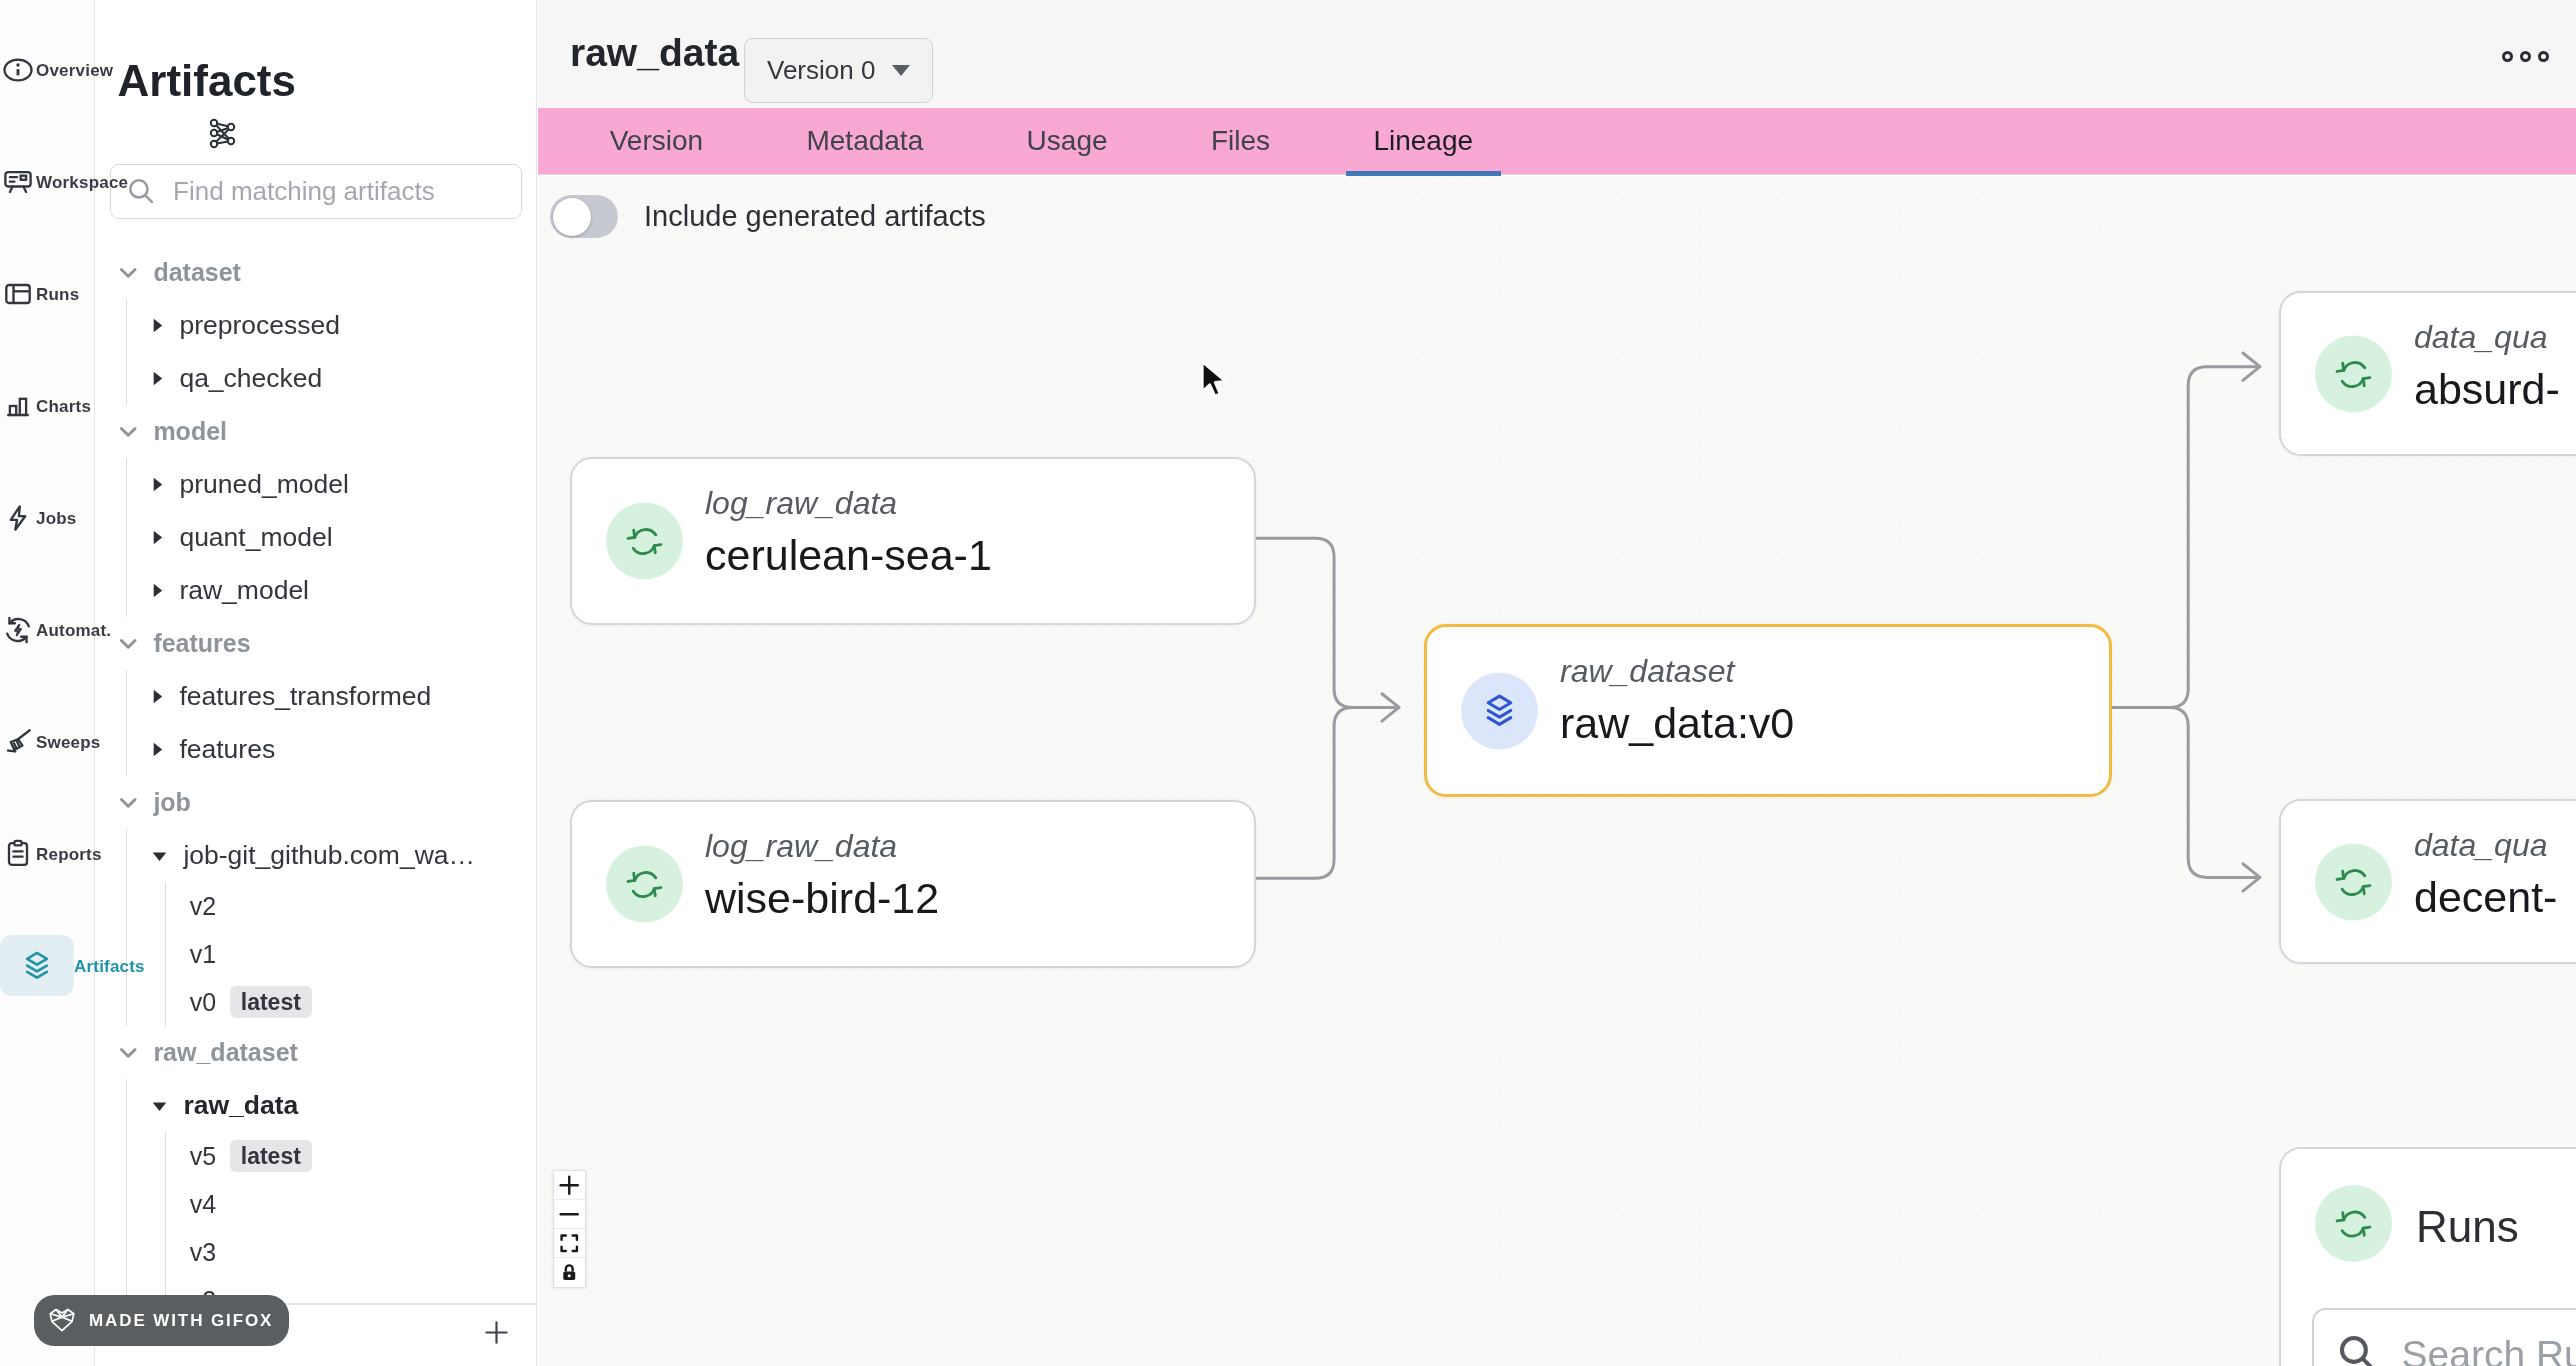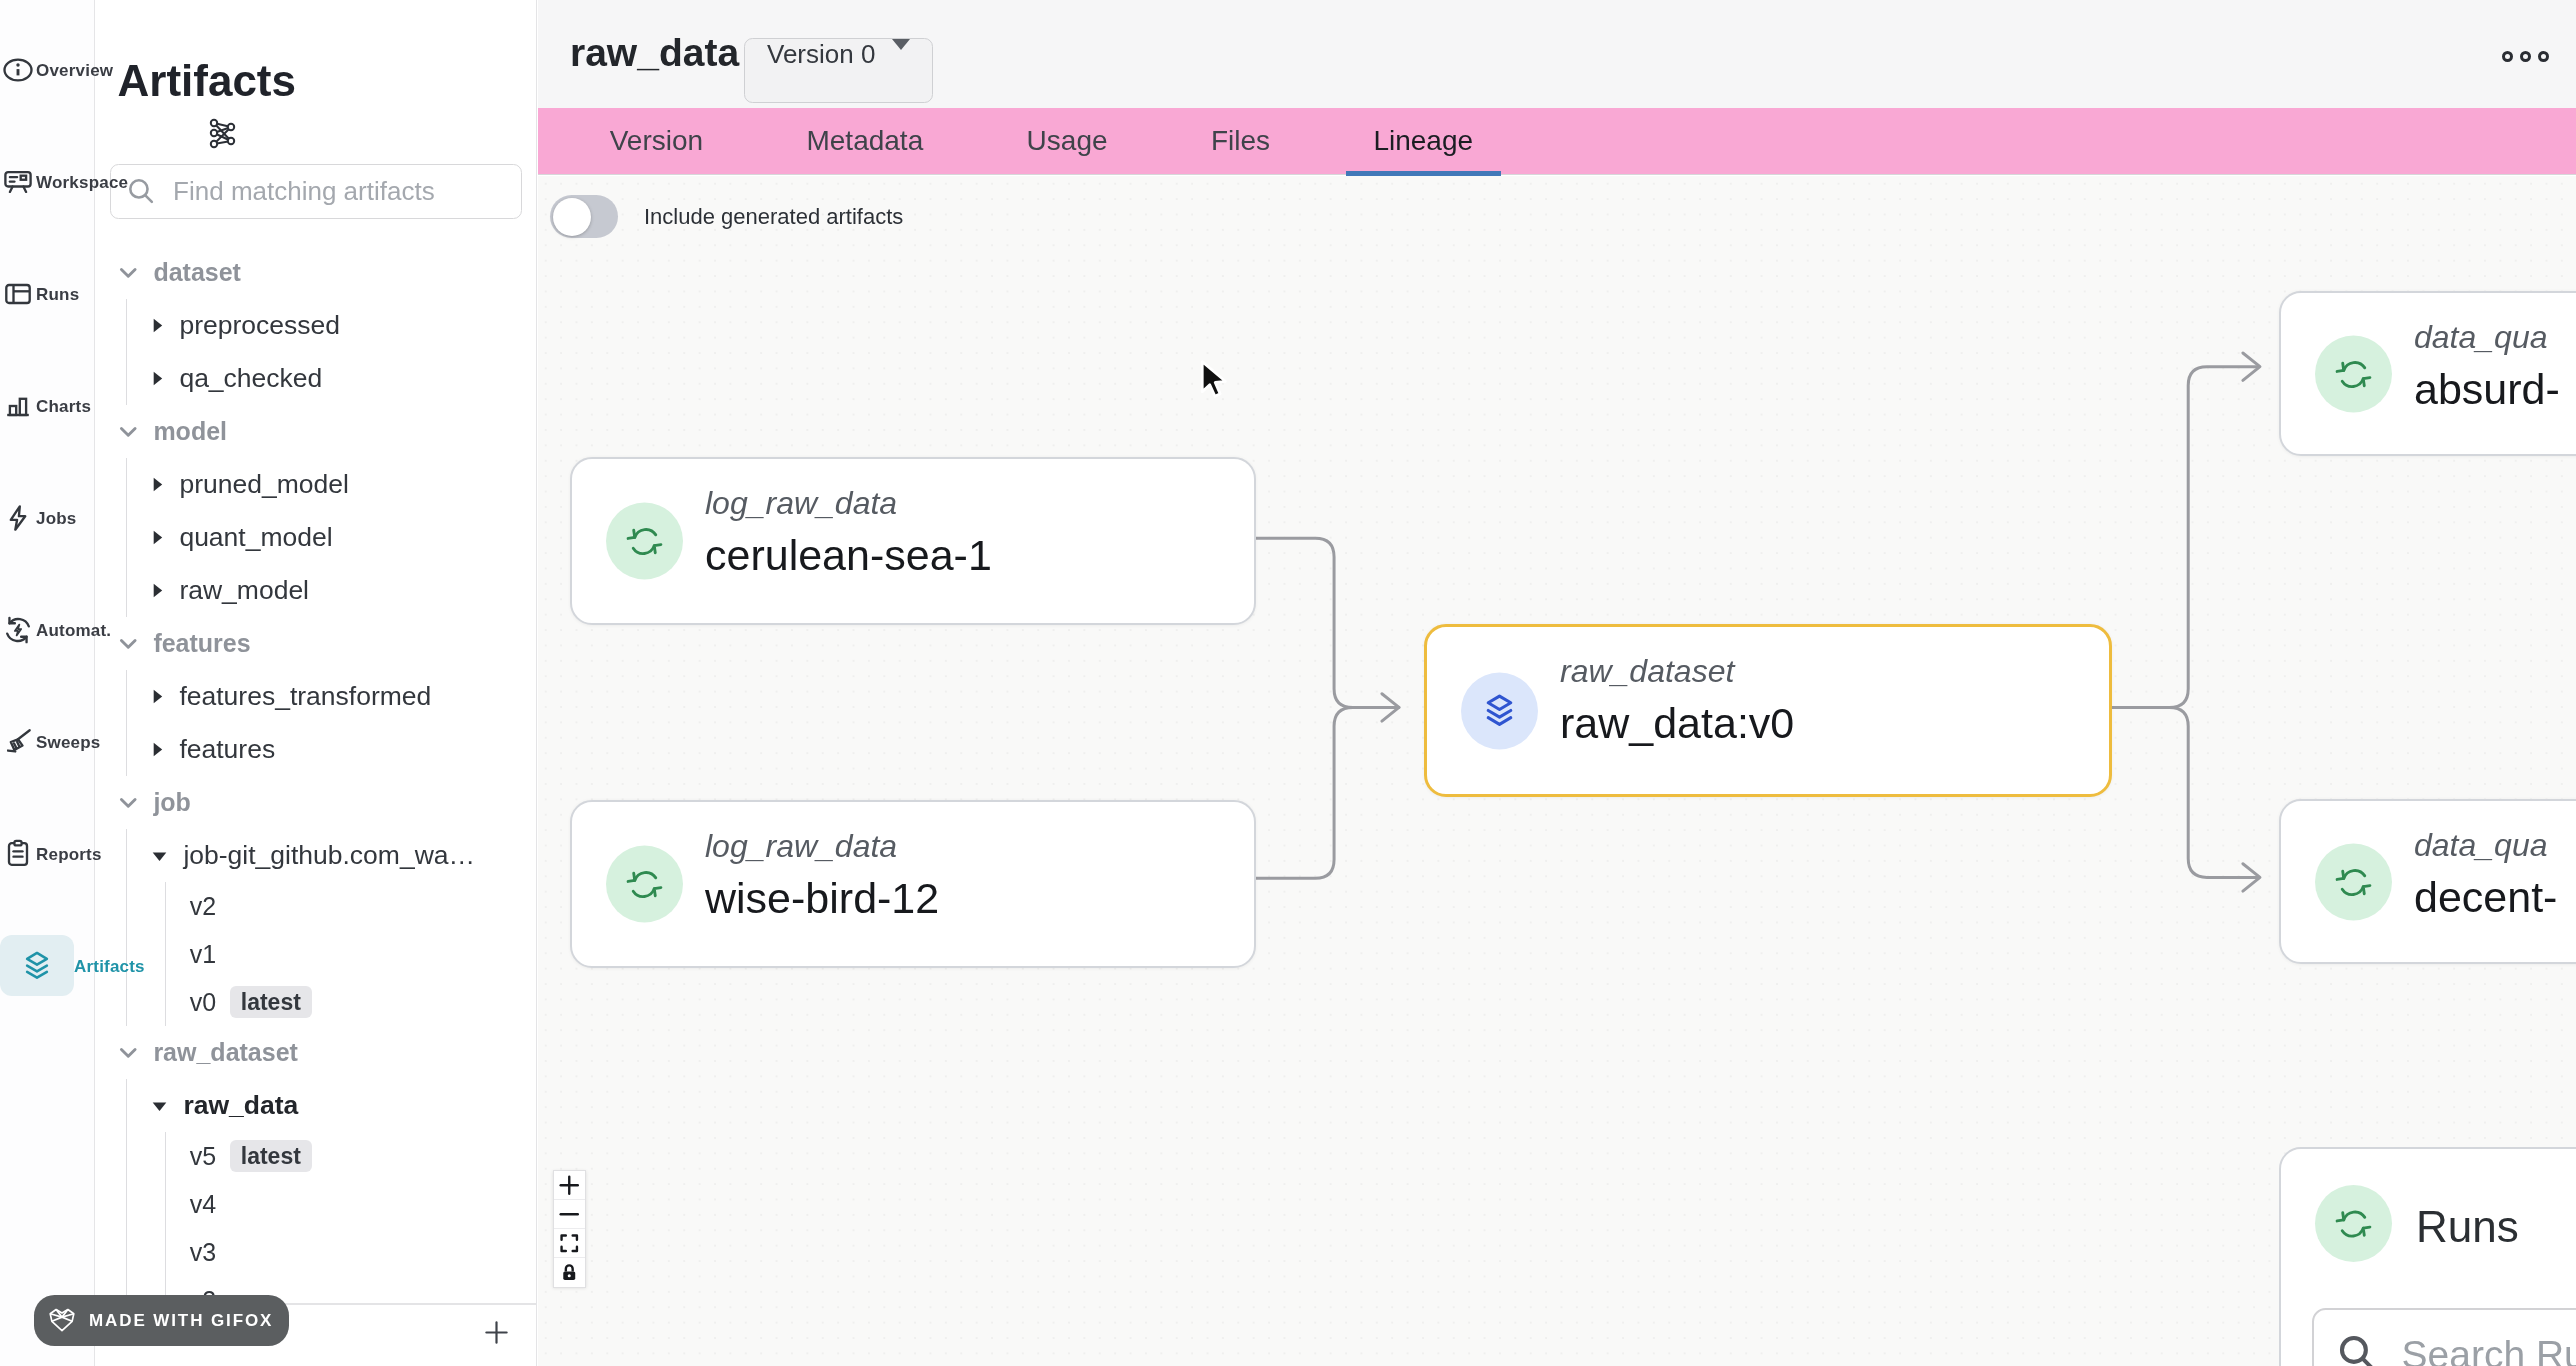--- a/index.html
+++ b/index.html
@@ -36,21 +36,21 @@
   .trow.ver{height:48px;gap:13.7px;font-size:25px;color:#33373d;}
   .tchildren{margin-left:8.5px;border-left:1.7px solid #dddde0;padding-left:24px;}
   .tversions{margin-left:13.7px;border-left:1.7px solid #dddde0;padding-left:24px;}
   .badge{background:#e6e6e9;border-radius:6px;padding:2.6px 11px;font-size:23px;font-weight:600;color:#33373d;}
   .sb-divider{position:absolute;left:0;right:0;top:1303px;height:1.7px;background:#e4e4e6;}
   .sb-add{position:absolute;right:26px;top:1319px;cursor:pointer;}
 
   
   .main-header{position:absolute;left:538px;top:0;width:2038px;height:108px;background:#f6f6f7;}
   .mh-title{position:absolute;left:32px;top:31px;font-size:39px;font-weight:700;color:#23262b;}
-  .mh-version{position:absolute;left:206px;top:38px;height:65px;padding:0 22px;display:flex;
+  .mh-version{position:absolute;left:206px;top:38px;height:65px;padding:0 22px;display:flex;align-items:center;
               gap:17px;background:#f2f2f3;border:1.7px solid #cfd0d3;border-radius:8.5px;cursor:pointer;
               font-size:26px;color:#34383e;box-sizing:border-box;}
   .caret{width:0;height:0;border-left:9.4px solid transparent;border-right:9.4px solid transparent;
          border-top:11px solid #5a5e64;}
   .mh-kebab{position:absolute;right:27px;top:51px;display:flex;gap:6.8px;cursor:pointer;}
   .mh-kebab span{width:11px;height:11px;border:3.4px solid #2a2d33;border-radius:50%;box-sizing:border-box;}
 
   
   .tabs{position:absolute;left:538px;top:108px;width:2038px;height:67px;background:#f9a8d4;
         border-bottom:1.7px solid #d7d7d9;display:flex;align-items:stretch;padding-left:70px;
@@ -61,21 +61,21 @@
 
   
   .canvas{position:absolute;left:538px;top:176px;width:2038px;height:1191px;overflow:hidden;
           background-color:#f9f9f8;
           background-image:radial-gradient(circle,rgba(110,110,110,.07) 1.5px,transparent 1.5px);
           background-size:15.4px 15.4px;}
   .toggle-row{position:absolute;left:12px;top:19px;display:flex;align-items:center;gap:26px;}
   .toggle{width:68px;height:43px;border-radius:22px;background:#c6c9d1;position:relative;cursor:pointer;}
   .toggle-knob{position:absolute;left:2.6px;top:2.6px;width:38px;height:38px;border-radius:50%;background:#fff;
                box-shadow:0 0.9px 3.4px rgba(0,0,0,.25);}
-  .toggle-label{font-size:22px;color:#2c3036;}
+  .toggle-label{font-size:29px;color:#2c3036;}
 
   .edges{position:absolute;left:0;top:0;}
 
   .node{position:absolute;background:#fff;border:2.1px solid #d3d6db;border-radius:22px;
         box-shadow:0 0.9px 3.4px rgba(0,0,0,.05);cursor:pointer;}
   .node.hl{border:3px solid #eebc3e;}
   .node-icon{position:absolute;left:34px;top:50%;transform:translateY(-50%);width:77px;height:77px;
              border-radius:50%;display:flex;align-items:center;justify-content:center;}
   .run-bg{background:#d6f1de;}
   .ds-bg{background:#dbe6fb;}

